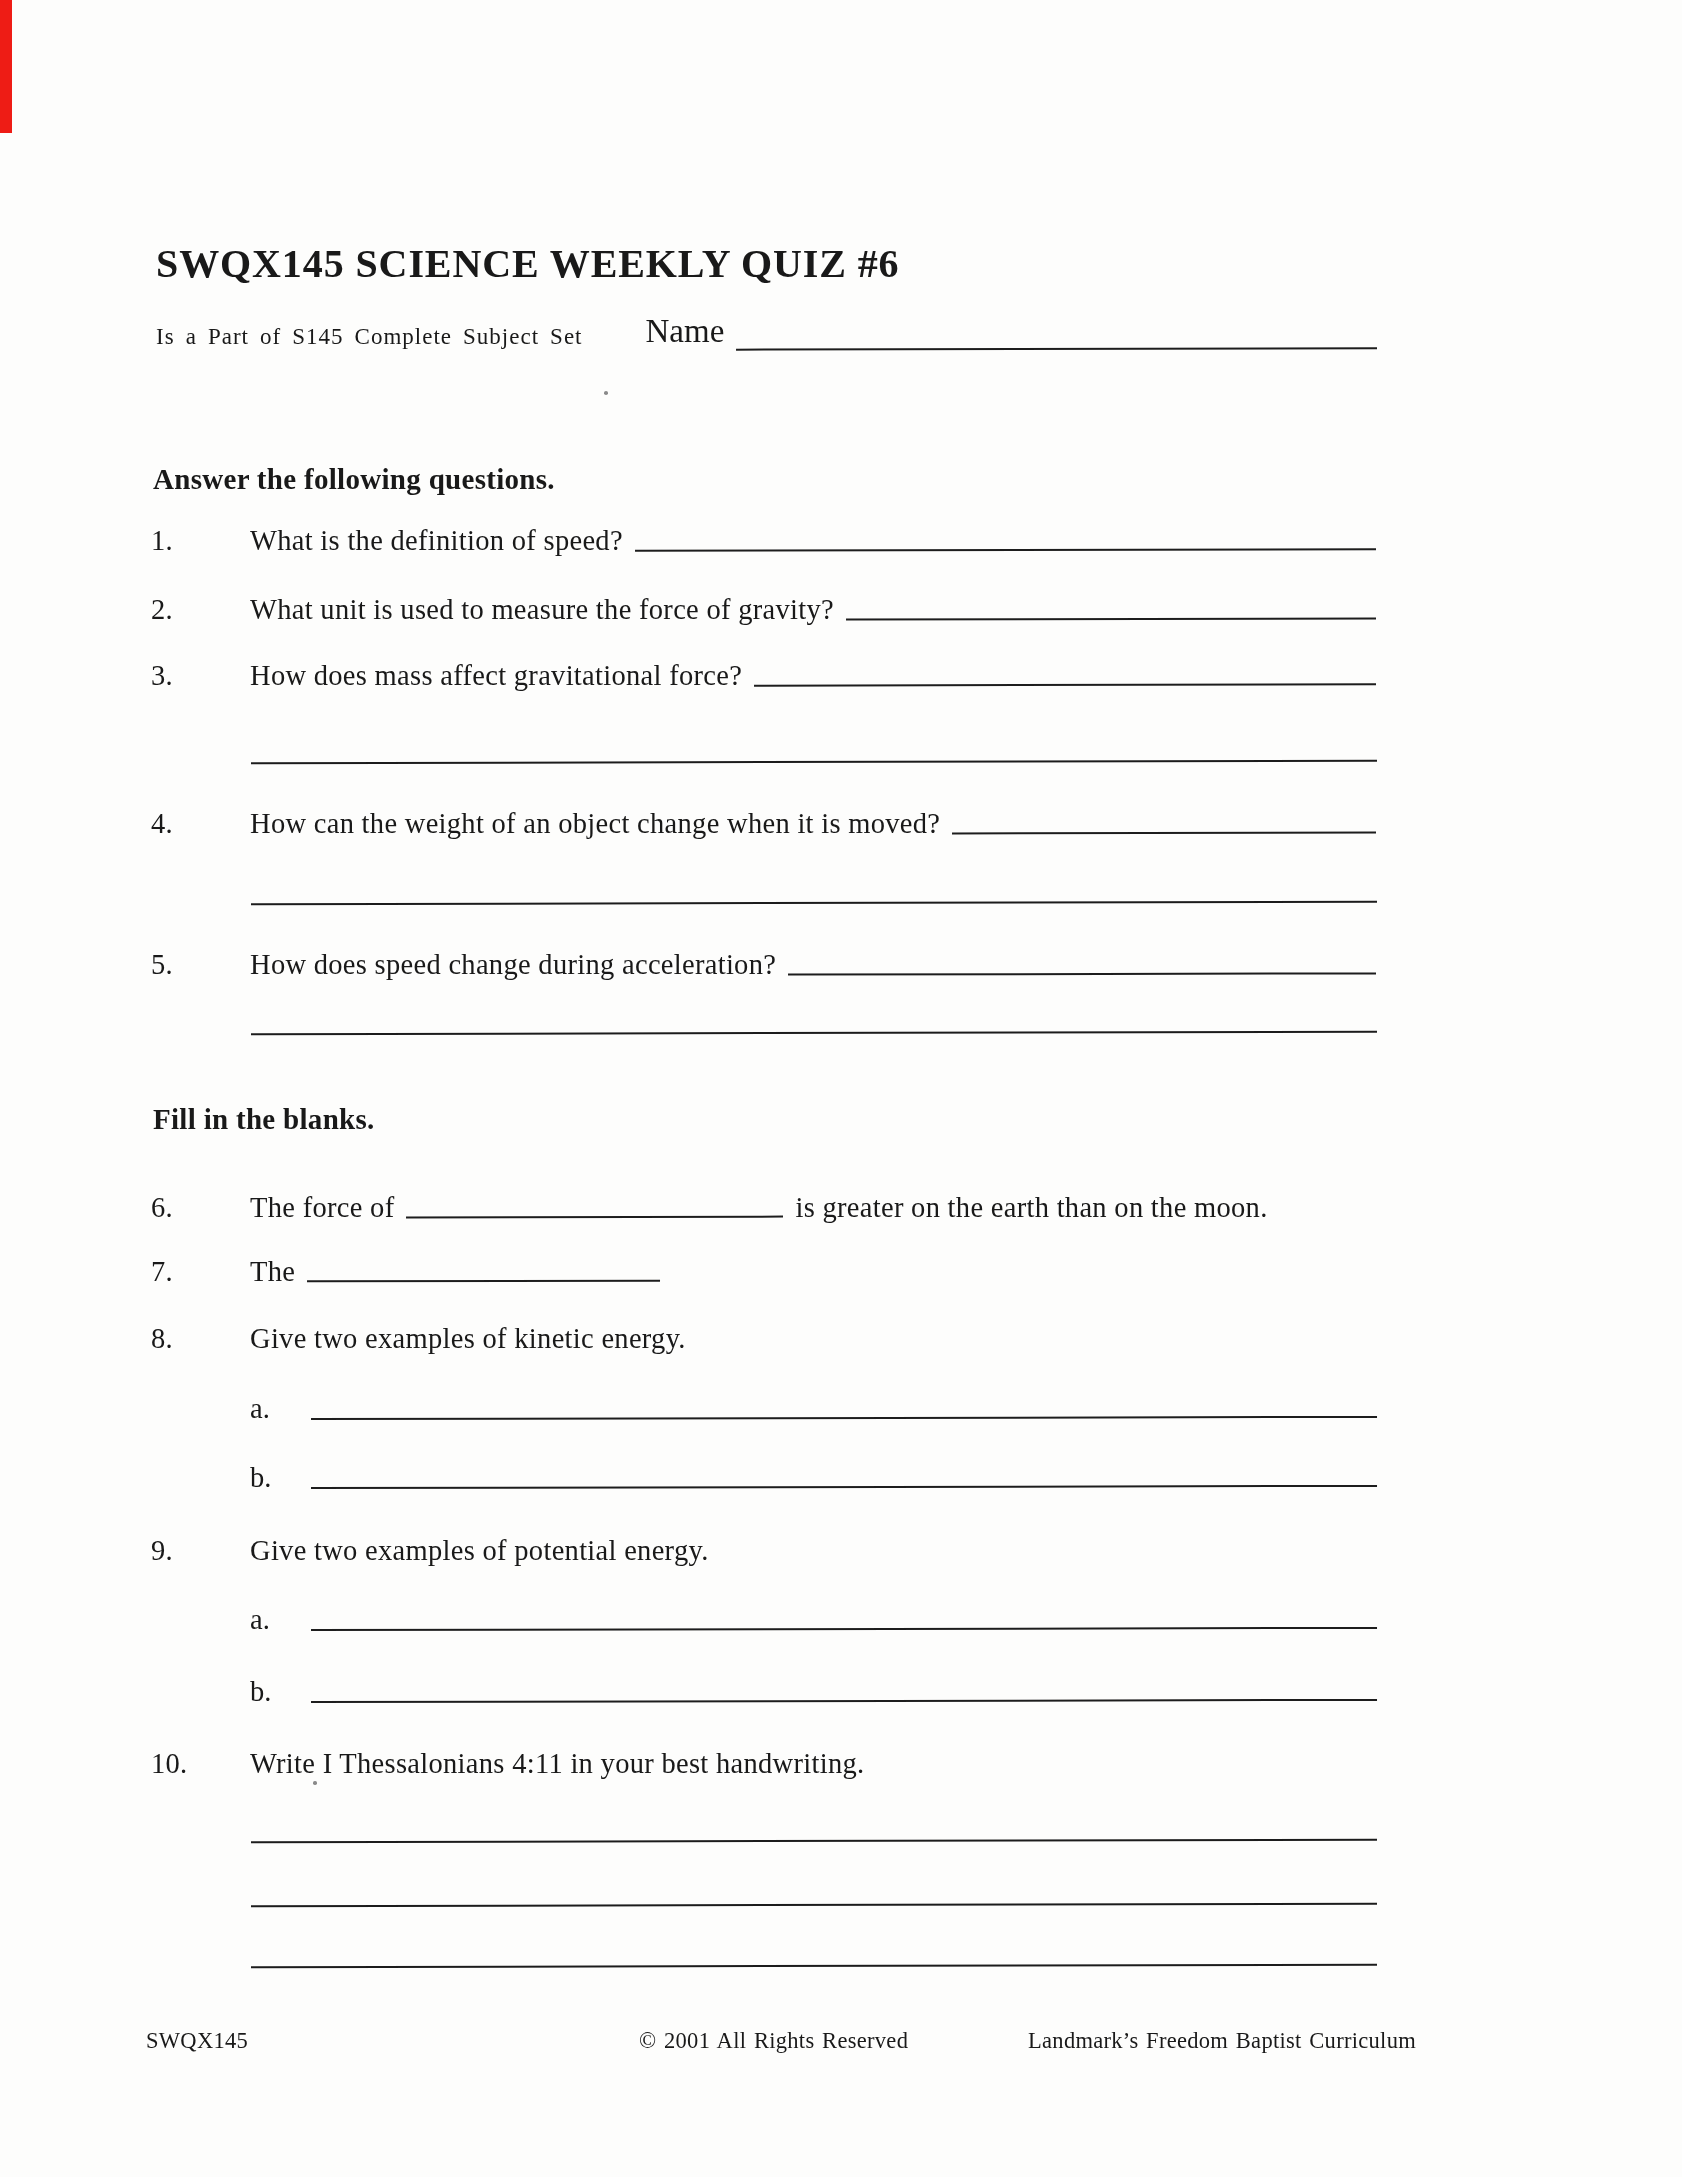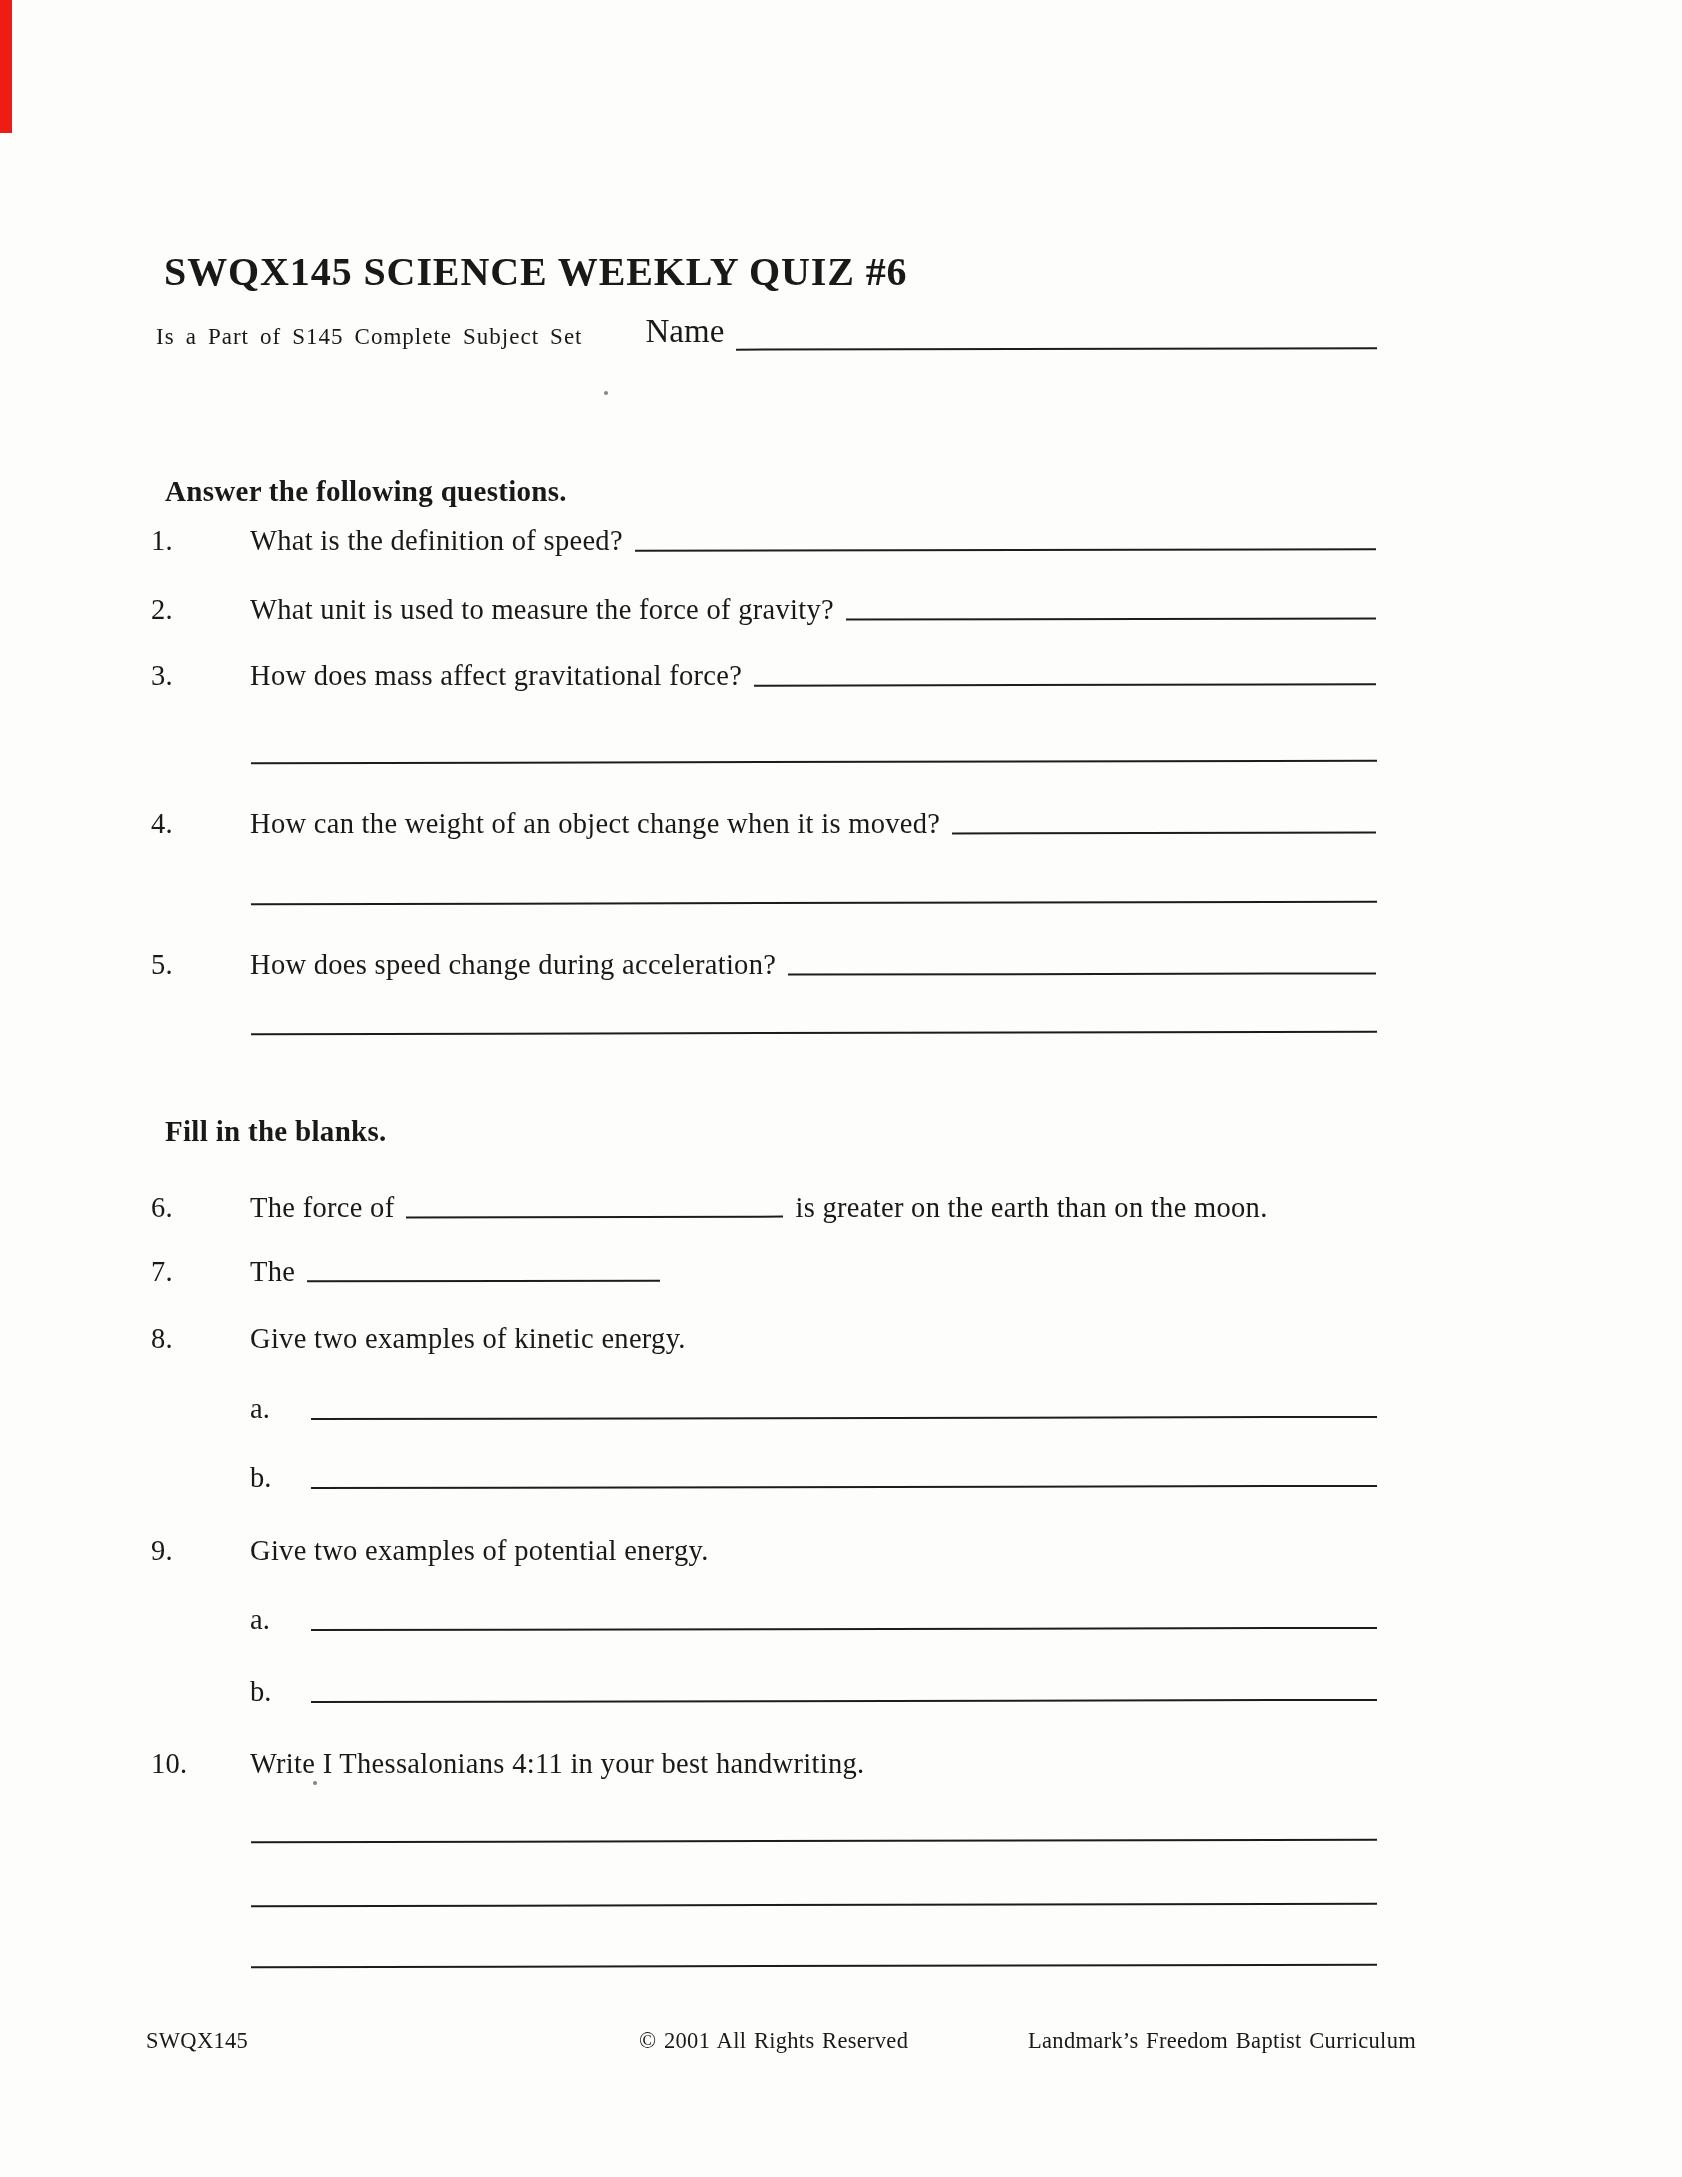--- a/index.html
+++ b/index.html
@@ -10,35 +10,35 @@
     font-family:"Liberation Serif","DejaVu Serif",serif;
     color:#191919;
     overflow:hidden;
   }
   .red-bar{
     position:absolute;left:0;top:0;width:12px;height:133px;
     background:#ee1c15;
   }
   .speck{position:absolute;background:#8a8a8a;border-radius:50%;}
   .page-title{
-    position:absolute;left:156px;top:240px;margin:8px;
+    position:absolute;left:156px;top:240px;margin:0;
     font-size:40px;font-weight:bold;letter-spacing:0.9px;
     white-space:nowrap;
   }
   .name-row{
     position:absolute;left:156px;top:313px;width:1221px;
     display:flex;align-items:flex-end;
   }
   .subtitle{font-size:23px;letter-spacing:1px;word-spacing:4.3px;white-space:nowrap;}
   .name-label{font-size:33px;margin-left:63px;white-space:nowrap;}
   .name-row .rule{flex:1;margin-left:12px;height:29px;}
   .rule{border-bottom:2.6px solid #1d1d1d;}
   .tilt{transform:rotate(-0.12deg);}
   .section-header{
-    position:absolute;left:153px;margin:12px;
+    position:absolute;left:153px;margin:0;
     font-size:29px;font-weight:bold;letter-spacing:0.3px;white-space:nowrap;
   }
   .q-row{
     position:absolute;left:151px;width:1225px;
     display:flex;align-items:baseline;
     font-size:28.5px;letter-spacing:0.3px;
   }
   .q-num{flex:0 0 99px;}
   .q-text{white-space:nowrap;text-align:right;}
   .q-row .answer-line{flex:1;min-width:26px;margin-left:12px;height:22.5px;}

